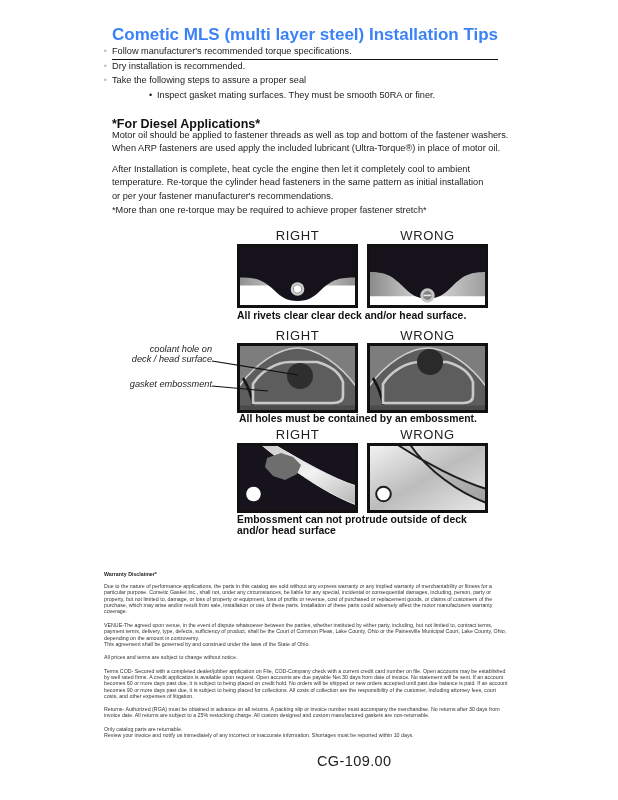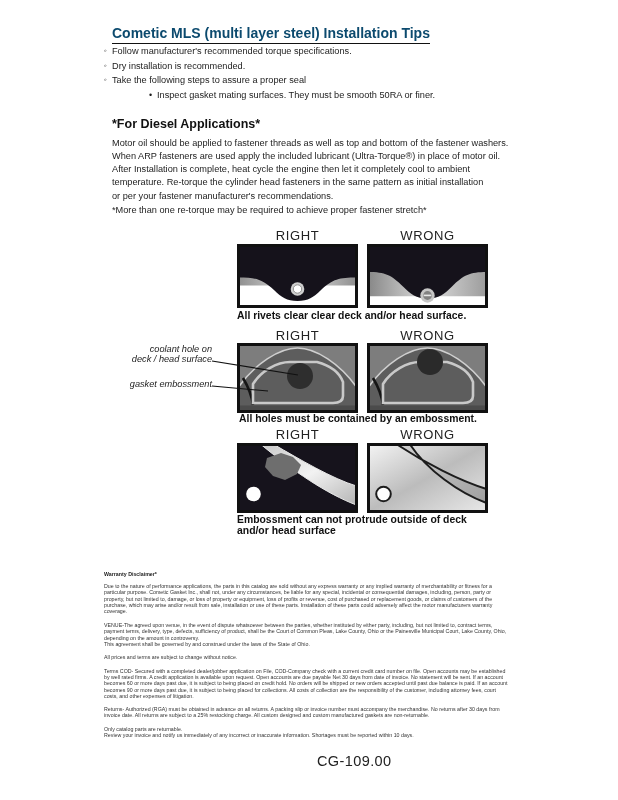--- a/index.html
+++ b/index.html
@@ -2,22 +2,22 @@
 <html><head>
 <meta charset="utf-8">
 <style>
   html,body{margin:0;padding:0;background:#ffffff;}
   .page{
     position:relative;width:618px;height:800px;background:#ffffff;overflow:hidden;
     font-family:"Liberation Sans", sans-serif;color:#1b1b1b;
   }
   .abs{position:absolute;}
   .title{
-    left:112px;top:25px;font-size:14px;font-weight:700;color:#0c4a6e;
-    border-bottom:1.6px solid #111;padding-bottom:2px;white-space:nowrap;
+    left:112px;top:25px;font-size:17px;font-weight:700;color:#3b82f6;
+    border-bottom:1.6px solid #111;padding-bottom:14px;white-space:nowrap;
   }
   .line{font-size:9.2px;white-space:nowrap;color:#1c1c1c;}
   .marker{display:inline-block;width:8px;font-size:7.5px;vertical-align:1px;color:#1c1c1c;}
   .submarker{display:inline-block;width:8px;font-size:9px;color:#1c1c1c;}
   .section-heading{font-size:12.5px;font-weight:700;color:#111;white-space:nowrap;}
   .para{font-size:9.2px;line-height:13.3px;white-space:pre;color:#1c1c1c;}
   .panel-label{width:121px;text-align:center;font-size:13px;letter-spacing:0.6px;color:#222;white-space:nowrap;}
   .caption{font-size:10.4px;font-weight:700;color:#111;white-space:pre-line;line-height:11.3px;}
   .diagram-label{font-size:9.2px;line-height:10px;text-align:right;white-space:pre-line;color:#1c1c1c;font-style:italic;}
   .panel{display:block;}
@@ -43,21 +43,21 @@
     <span class="marker">◦</span><span>Dry installation is recommended.</span>
   </div>
   <div class="abs line" style="left:104px;top:75px;">
     <span class="marker">◦</span><span>Take the following steps to assure a proper seal</span>
   </div>
   <div class="abs line" style="left:121px;top:89.5px;margin-left:28px;">
     <span class="submarker">•</span><span>Inspect gasket mating surfaces.  They must be smooth 50RA or finer.</span>
   </div>
 
   <div class="abs section-heading" style="left:112px;top:117px;">*For Diesel Applications*</div>
-  <div class="abs para" style="left:112px;top:137px;">Motor oil should be applied to fastener threads as well as top and bottom of the fastener washers.
+  <div class="abs para" style="left:112px;top:129px;">Motor oil should be applied to fastener threads as well as top and bottom of the fastener washers.
 When ARP fasteners are used apply the included lubricant (Ultra-Torque®) in place of motor oil.</div>
   <div class="abs para" style="left:112px;top:163px;">After Installation is complete, heat cycle the engine then let it completely cool to ambient
 temperature. Re-torque the cylinder head fasteners in the same pattern as initial installation
 or per your fastener manufacturer's recommendations.</div>
   <div class="abs para" style="left:112px;top:204px;">*More than one re-torque may be required to achieve proper fastener stretch*</div>
 
   <div class="abs panel-label" style="left:237px;top:228px;">RIGHT</div>
   <div class="abs panel-label" style="left:367px;top:228px;">WRONG</div>
 
   <svg class="abs panel" style="left:237px;top:244px;" width="121" height="64" viewBox="0 0 121 64">

